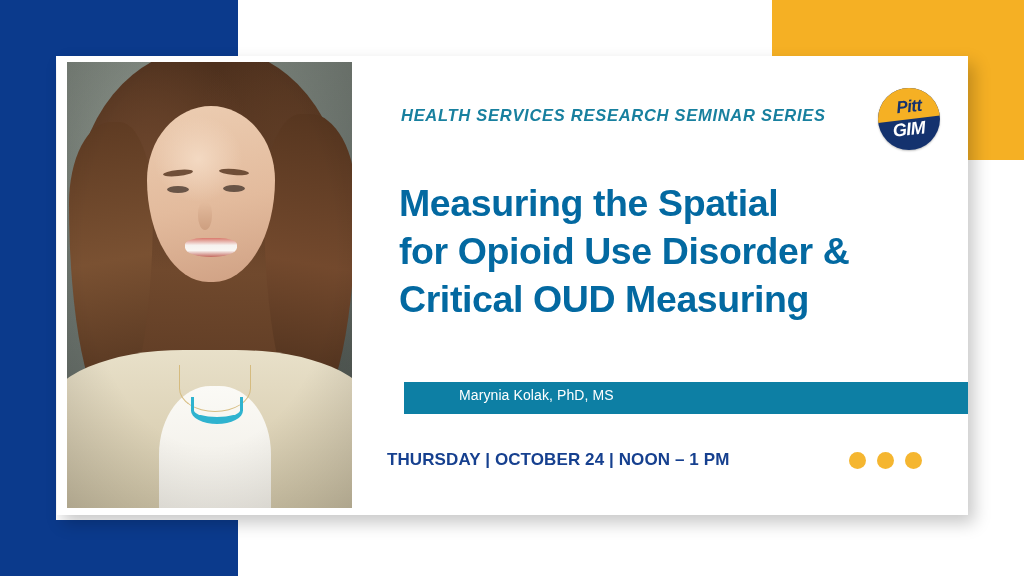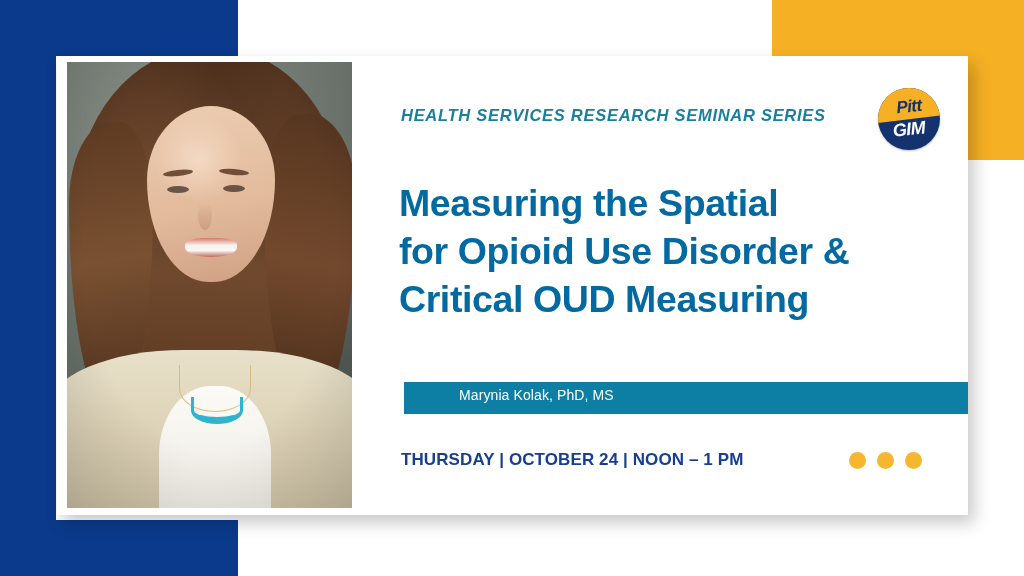--- a/index.html
+++ b/index.html
@@ -259,21 +259,21 @@
     top: 5px;
     font-size: 14px;
     color: #ffffff;
     letter-spacing: 0.1px;
     white-space: nowrap;
     margin-left: 41px;
   }
 
   .datetime {
     position: absolute;
-    left: 401px;
+    left: 387px;
     top: 450px;
     font-size: 17px;
     font-weight: bold;
     letter-spacing: 0.1px;
     color: #16408f;
     white-space: nowrap;
   }
 
   .dots {
     position: absolute;

